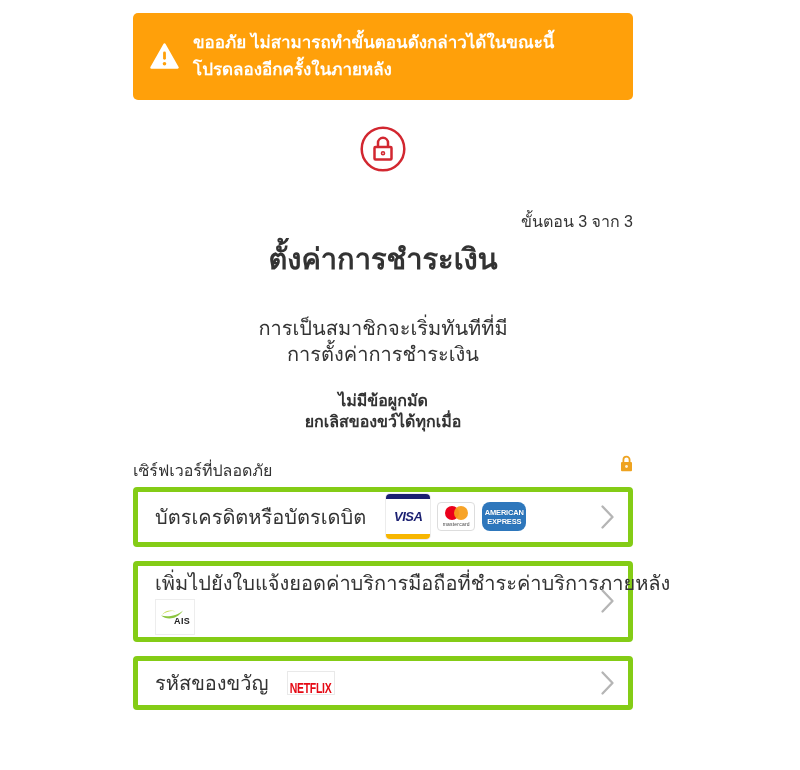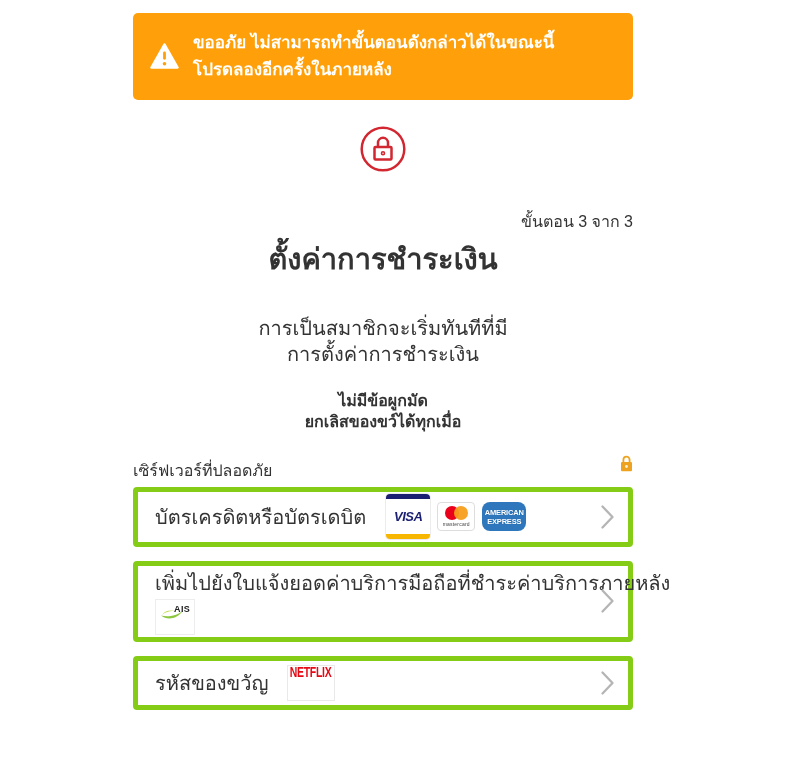--- a/index.html
+++ b/index.html
@@ -137,30 +137,30 @@
 
   
   .logo-ais {
     position: relative;
     width: 40px; height: 36px;
     border: 1px solid #ededed;
     background: #ffffff;
   }
   .ais-swoosh { position: absolute; top: 7px; left: 4px; }
   .ais-text {
-    position: absolute; bottom: 20px; right: 4px;
+    position: absolute; bottom: 8px; right: 4px;
     font-size: 9px; font-weight: bold; color: #222222; letter-spacing: 0.3px;
   }
 
   
   .logo-netflix {
-    width: 48px; height: 36px;
+    width: 48px; height: 24px;
     border: 1px solid #e9e9e9;
     background: #ffffff;
-    display: flex; align-items: flex-start; justify-content: center;
+    display: flex; align-items: flex-end; justify-content: center;
     margin-left: 18px;
   }
   .netflix-text {
     color: #e50914; font-weight: bold; font-size: 10.5px;
     letter-spacing: -0.3px;
     transform: scaleY(1.35);
   }
 </style>
 </head>
 <body>

